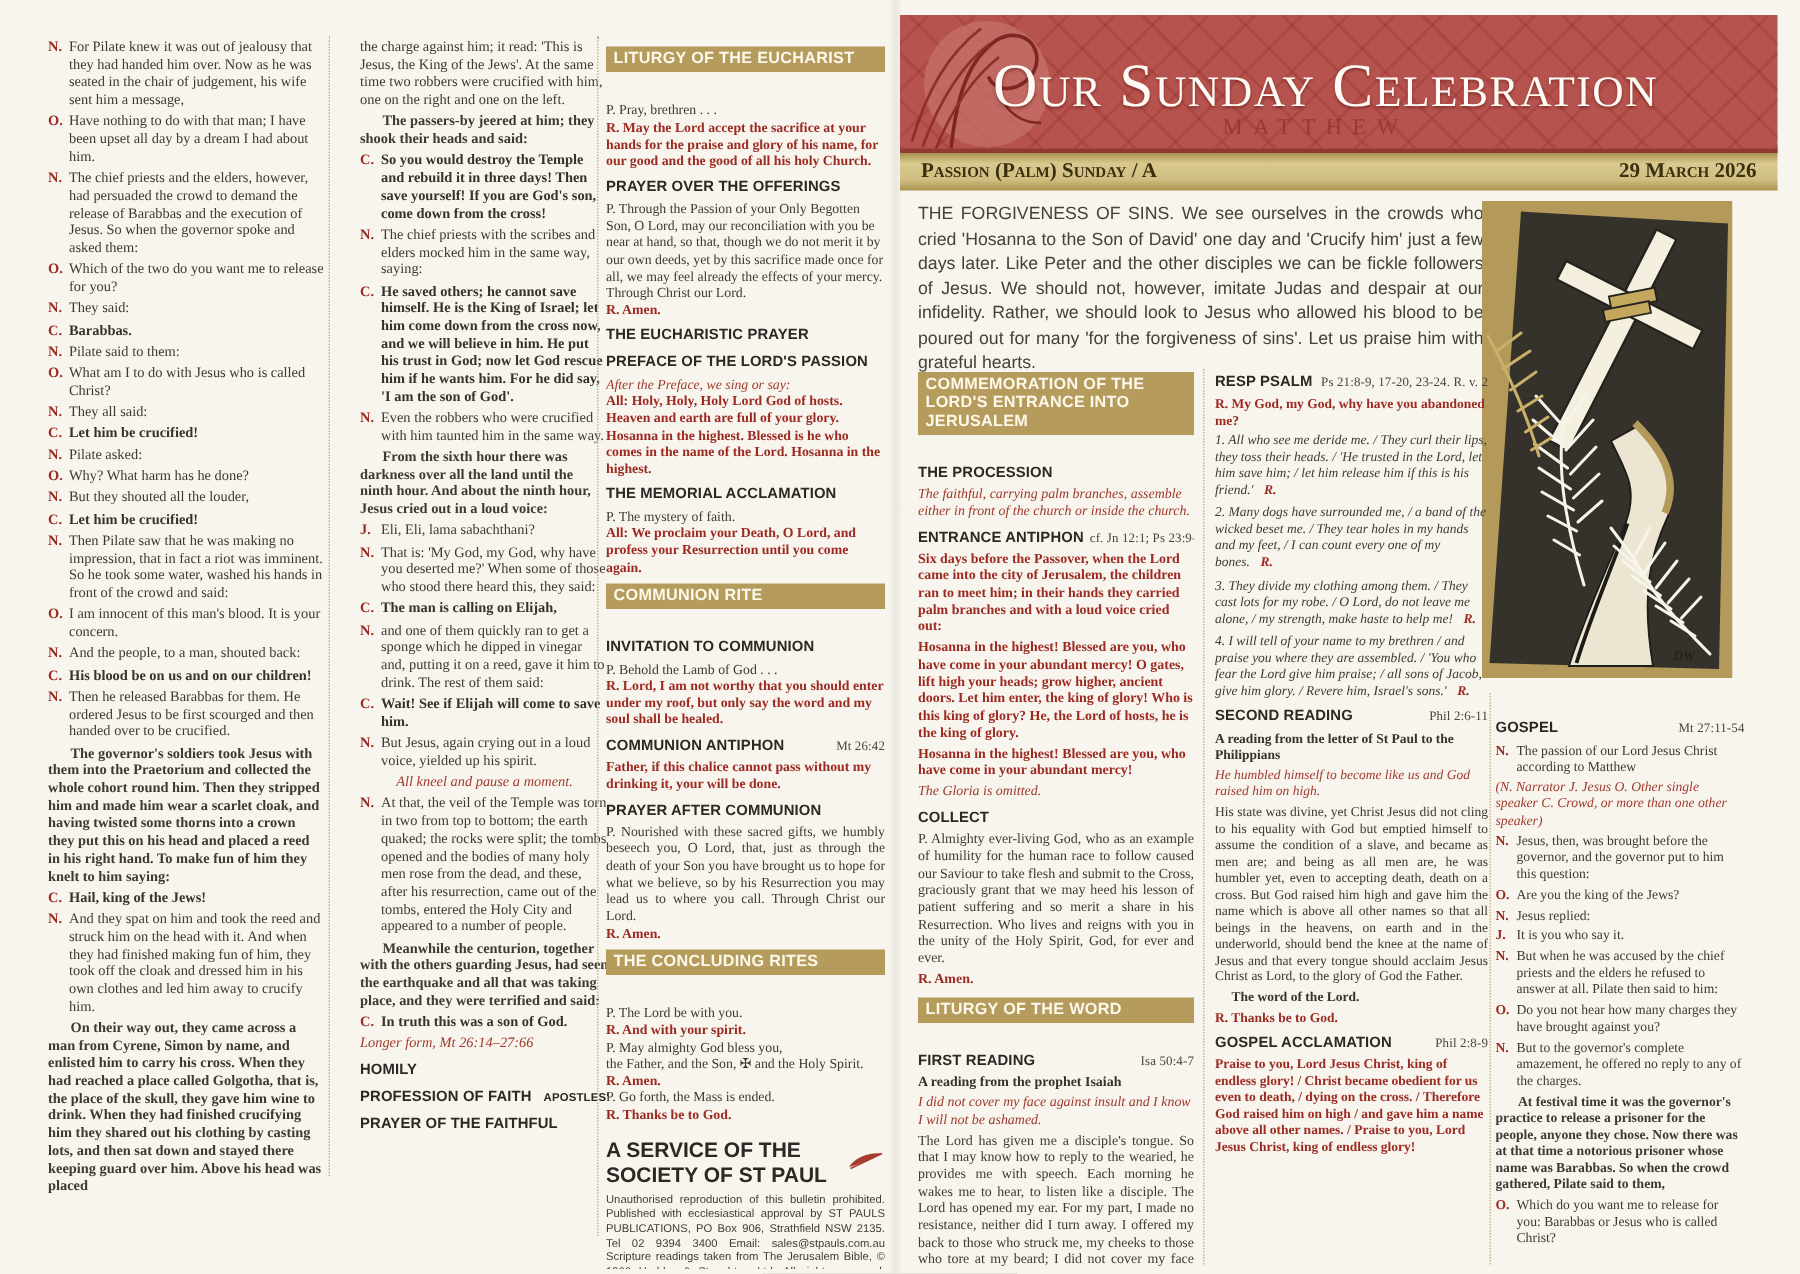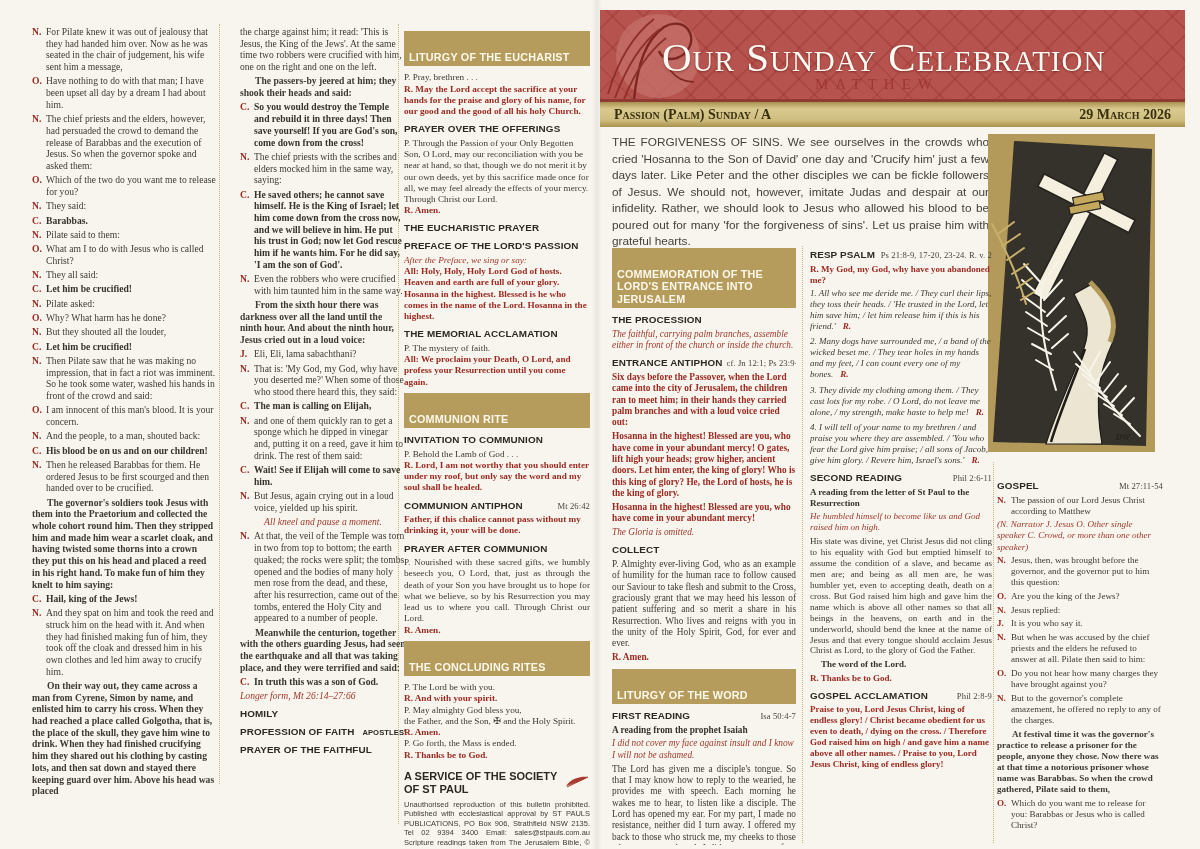--- a/index.html
+++ b/index.html
@@ -4,22 +4,22 @@
 <style>
   html,body{margin:0;padding:0;background:#d8d4c9;}
   #page{position:relative;width:1200px;height:849px;background:#f8f5ee;overflow:hidden;
         font-family:"Liberation Serif",serif;color:#3e3933;}
   #page::before{content:"";position:absolute;left:592px;top:0;width:10px;height:100%;
         background:linear-gradient(90deg,rgba(0,0,0,0),rgba(0,0,0,.06),rgba(0,0,0,0));}
   .col{position:absolute;overflow:hidden;line-height:1.22;}
   .col > div{margin:0 0 2.6px;}
   
   .banner{background:#b59c5c;color:#fcf8eb;font-family:"Liberation Sans",sans-serif;
-          font-weight:bold;font-size:10.8px;letter-spacing:.2px;padding:20px 5px 3px;
-          margin:5px 0 6px !important;line-height:1.15;}
+          font-weight:bold;font-size:10.8px;letter-spacing:.2px;padding:2px 5px 3px;
+          margin:5px 0 20px !important;line-height:1.15;}
   
   .shead{display:flex;justify-content:space-between;align-items:baseline;gap:4px;
          font-family:"Liberation Sans",sans-serif;font-weight:bold;color:#2c2823;
          font-size:9.9px;margin:6px 0 2.5px !important;letter-spacing:.1px;white-space:nowrap;overflow:hidden;}
   .shead .hsub{font-size:7.6px;margin-left:4px;}
   .shead .ref{font-family:"Liberation Serif",serif;font-weight:normal;font-size:8.6px;
               color:#4a443c;white-space:nowrap;}
   .rub{color:#a03a2c;font-style:italic;}
   .rub.c{text-align:center;}
   .redp{color:#9b2a21;font-weight:bold;}
@@ -54,21 +54,21 @@
     font-family:"Liberation Sans",sans-serif;font-size:11.8px;line-height:1.4;
     color:#45403a;text-align:justify;}
   
   #artwork{position:absolute;left:988px;top:134px;width:150px;height:318px;}
   #artwork svg{display:block;}
   #art-sign{position:absolute;right:8px;bottom:10px;font-style:italic;font-weight:bold;
     font-size:9px;color:#26231e;}
   
   #publisher{margin-top:9px;}
   #svc-row{display:flex;justify-content:space-between;align-items:center;margin-bottom:3px;}
-  #svc{font-family:"Liberation Sans",sans-serif;font-weight:bold;font-size:11px;color:#2c2823;}
+  #svc{font-family:"Liberation Sans",sans-serif;font-weight:bold;font-size:14px;color:#2c2823;}
   #fine{font-family:"Liberation Sans",sans-serif;font-size:7.5px;line-height:1.28;
     color:#403b34;text-align:justify;}
 </style>
 </head>
 <body>
 
 <div id="page">
 
   <div class="col" style="left:32px;top:26px;width:184px;height:800px;font-size:9.6px;">
       <div class="sp"><span class="ltr">N.</span>For Pilate knew it was out of jealousy that they had handed him over. Now as he was seated in the chair of judgement, his wife sent him a message,</div>
@@ -272,21 +272,21 @@
       </div>
       <div class="redp">R. My God, my God, why have you abandoned me?</div>
       <div class="verse">1.  All who see me deride me. / They curl their lips, they toss their heads. / 'He trusted in the Lord, let him save him; / let him release him if this is his friend.'<span class="rm">R.</span></div>
       <div class="verse">2.  Many dogs have surrounded me, / a band of the wicked beset me. / They tear holes in my hands and my feet, / I can count every one of my bones.<span class="rm">R.</span></div>
       <div class="verse">3.  They divide my clothing among them. / They cast lots for my robe. / O Lord, do not leave me alone, / my strength, make haste to help me!<span class="rm">R.</span></div>
       <div class="verse">4.  I will tell of your name to my brethren / and praise you where they are assembled. / 'You who fear the Lord give him praise; / all sons of Jacob, give him glory. / Revere him, Israel's sons.'<span class="rm">R.</span></div>
       <div class="shead">
         <span class="ht">SECOND READING</span>
         <span class="ref">Phil 2:6-11</span>
       </div>
-      <div class="bl">A reading from the letter of St Paul to the Resurrection</div>
+      <div class="bl">A reading from the letter of St Paul to the Philippians</div>
       <div class="rub">He humbled himself to become like us and God raised him on high.</div>
       <div class="pp j">His state was divine, yet Christ Jesus did not cling to his equality with God but emptied himself to assume the condition of a slave, and became as men are; and being as all men are, he was humbler yet, even to accepting death, death on a cross. But God raised him high and gave him the name which is above all other names so that all beings in the heavens, on earth and in the underworld, should bend the knee at the name of Jesus and that every tongue should acclaim Jesus Christ as Lord, to the glory of God the Father.</div>
       <div class="bl bind">The word of the Lord.</div>
       <div class="redp">R. Thanks be to God.</div>
       <div class="shead">
         <span class="ht">GOSPEL ACCLAMATION</span>
         <span class="ref">Phil 2:8-9</span>
       </div>
       <div class="redp">Praise to you, Lord Jesus Christ, king of endless glory! / Christ became obedient for us even to death, / dying on the cross. / Therefore God raised him on high / and gave him a name above all other names. / Praise to you, Lord Jesus Christ, king of endless glory!</div>
     </div>

